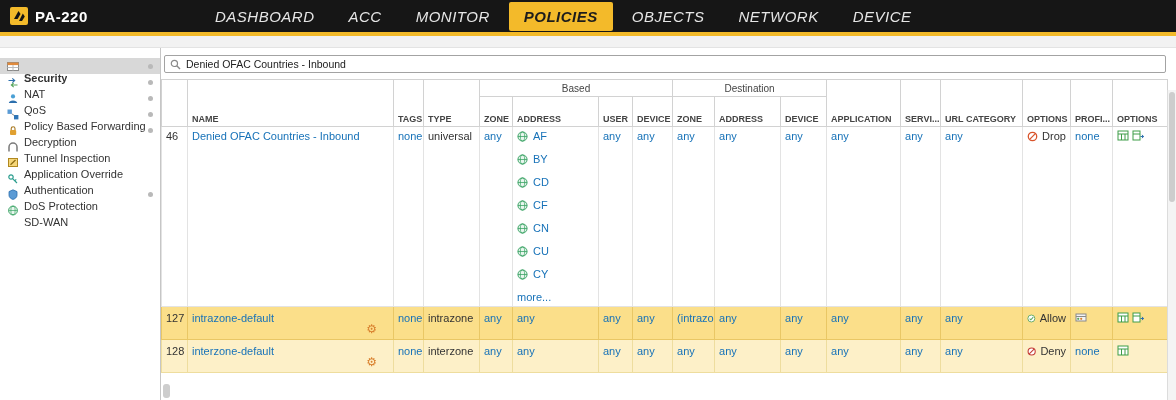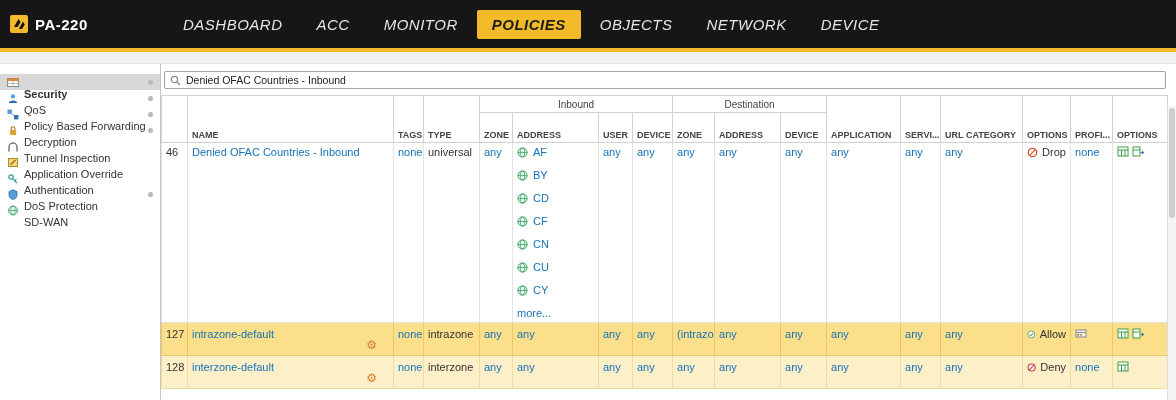--- a/index.html
+++ b/index.html
@@ -3,21 +3,21 @@
 <meta charset="utf-8">
 <style>
   * { box-sizing: border-box; }
   html,body { margin:0; padding:0; }
   body {
     width:1176px; height:400px; overflow:hidden;
     font-family:"Liberation Sans", sans-serif;
     background:#ffffff; font-size:11px; color:#333;
   }
   
-  .topbar { height:48px; background:#161616; display:flex; align-items:center; color:#fff; }
+  .topbar { height:32px; background:#161616; display:flex; align-items:center; color:#fff;gap:32px; }
   .brand { display:flex; align-items:center; gap:7px; padding:0 10px; width:168px; }
   .brand-title { font-size:15px; font-weight:bold; letter-spacing:.5px; }
   .tabs { display:flex; align-items:center; gap:4px; }
   .tab { padding:6px 15px; font-size:15px; letter-spacing:.5px; color:#e6e6e6; cursor:pointer; border-radius:2px;font-style:italic; }
   .tab.active { background:#f3ba2a; color:#1c1c1c; font-weight:bold; }
   .accent { height:4px; background:#f3ba2a; }
   .subband { height:12px; background:#f2f2f2; border-bottom:1px solid #e3e3e3; }
 
   
   .workspace { display:flex; height:352px; background:#fff; }
@@ -88,20 +88,30 @@
     <div class="side-item selected">
       <span class="side-icon">
         <svg width="12" height="11">
             <rect x="0.5" y="1.5" width="11" height="8" fill="#fff" stroke="#8a8a8a"></rect>
             <rect x="0.5" y="1.5" width="11" height="2.6" fill="#e08a3c"></rect>
             <line x1="0.5" y1="6.5" x2="11.5" y2="6.5" stroke="#bbb"></line>
             <line x1="6" y1="4" x2="6" y2="9.5" stroke="#bbb"></line>
           </svg>
       </span>
       <span class="side-label">Security</span>
+      <span class="side-dot"></span>
+    </div>
+    <div class="side-item">
+      <span class="side-icon">
+        <svg width="12" height="11">
+            <path d="M1.5 3.5 h6 m-2.2 -2.2 l2.4 2.2 -2.4 2.2" stroke="#2c6fad" fill="none" stroke-width="1.1"></path>
+            <path d="M10.5 8 h-6 m2.2 -2.2 l-2.4 2.2 2.4 2.2" stroke="#58a55c" fill="none" stroke-width="1.1"></path>
+          </svg>
+      </span>
+      <span class="side-label">NAT</span>
       <span class="side-dot"></span>
     </div>
     <div class="side-item">
       <span class="side-icon">
         <svg width="12" height="11">
             <circle cx="6" cy="3.4" r="2.1" fill="#4aa0d5"></circle>
             <path d="M1.8 10 c0-3.4 8.4-3.4 8.4 0 z" fill="#2c6fad"></path>
           </svg>
       </span>
       <span class="side-label">QoS</span>
@@ -204,21 +214,21 @@
         <col style="width:48px">
           <col style="width:42px">
           <col style="width:55px">
       </colgroup>
       <thead>
         <tr>
           <th class="rspan" rowspan="2"></th>
           <th class="rspan colh" rowspan="2">NAME</th>
           <th class="rspan colh" rowspan="2">TAGS</th>
           <th class="rspan colh" rowspan="2">TYPE</th>
-          <th class="group" colspan="4">Inbound</th>
+          <th class="group" colspan="4">Based</th>
           <th class="group" colspan="3">Destination</th>
           <th class="rspan colh" rowspan="2">APPLICATION</th>
           <th class="rspan colh" rowspan="2">SERVI...</th>
           <th class="rspan colh" rowspan="2">URL CATEGORY</th>
           <th class="rspan colh" rowspan="2">OPTIONS</th>
           <th class="rspan colh" rowspan="2">PROFI...</th>
           <th class="rspan colh" rowspan="2">OPTIONS</th>
         </tr>
         <tr>
           <th class="colh">ZONE</th>

